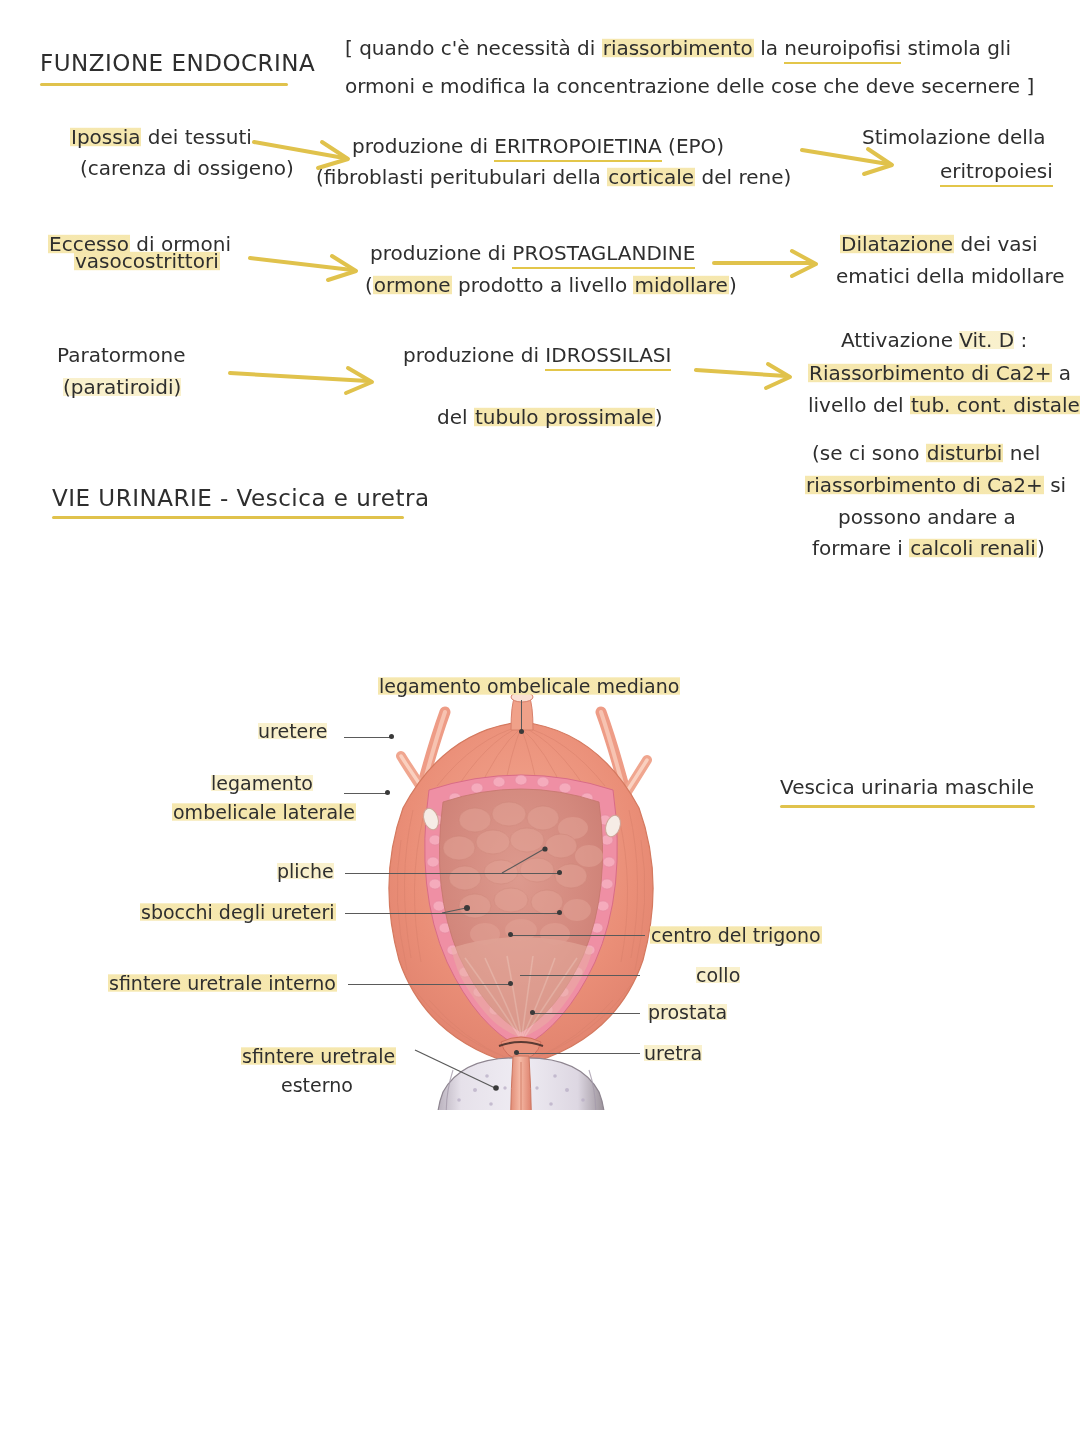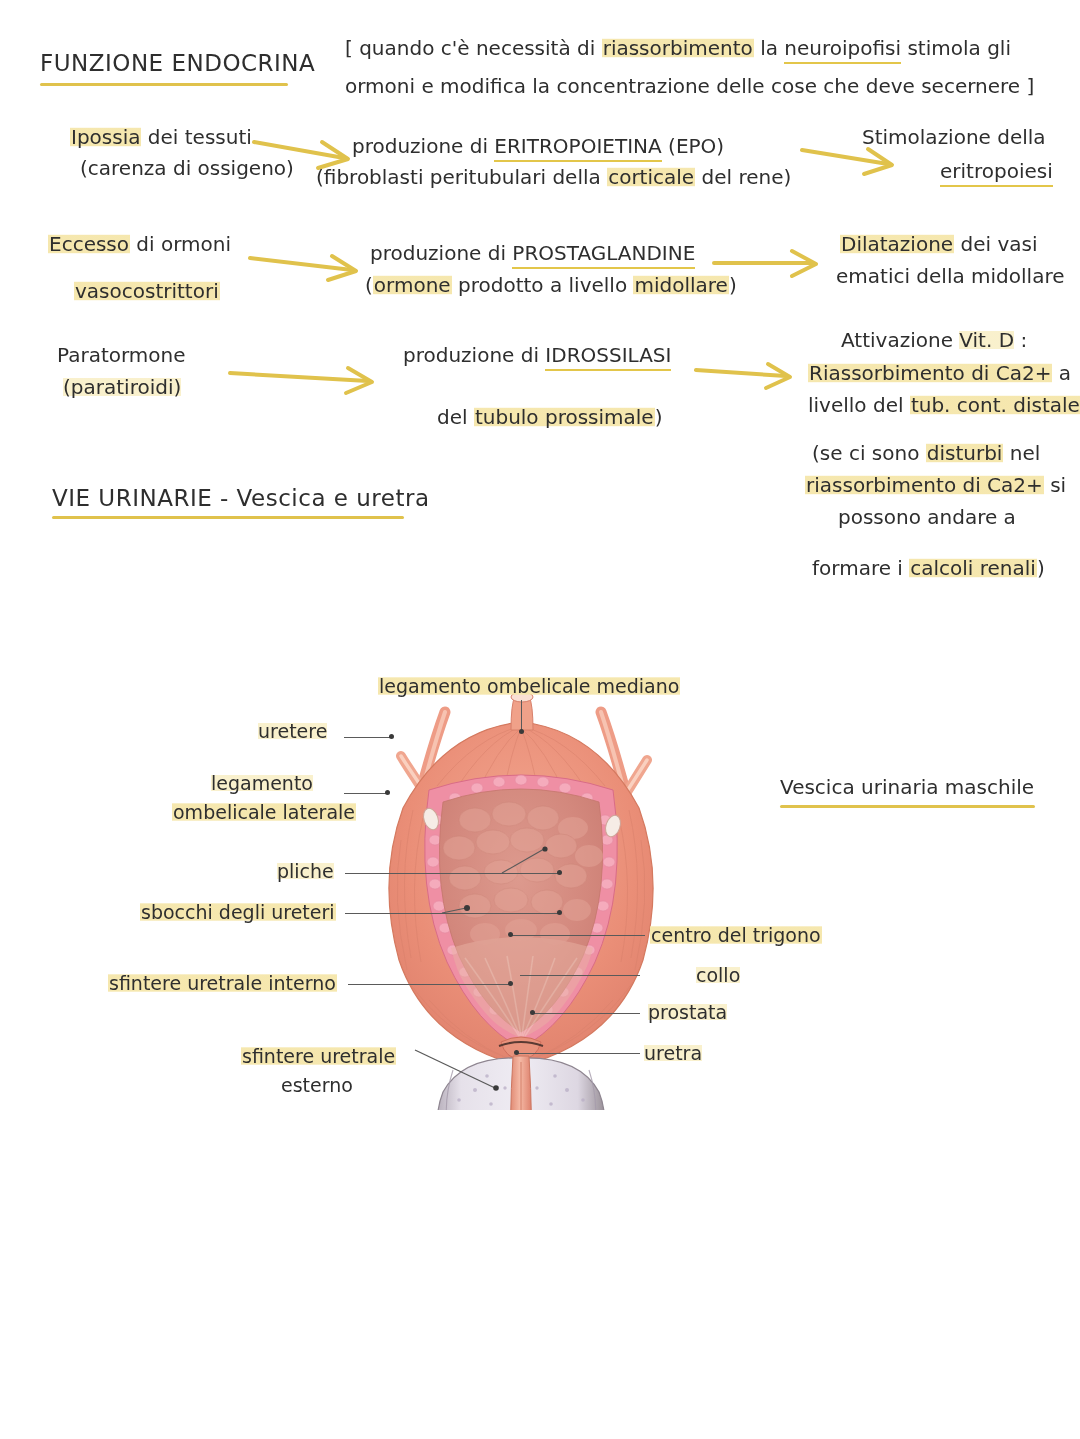--- a/index.html
+++ b/index.html
@@ -95,21 +95,21 @@
   <div class="txt c" style="left:862px;top:122px;">
     <span>Stimolazione della</span>
   </div>
   <div class="txt" style="left:900px;top:156px;margin-left:40px;">
     <span class="ul">eritropoiesi</span>
   </div>
 
   <div class="txt" style="left:48px;top:229px;">
     <span class="hl">Eccesso</span><span> di ormoni</span>
   </div>
-  <div class="txt" style="left:66px;top:276px;padding-left:8px;">
+  <div class="txt" style="left:66px;top:246px;padding-left:8px;">
     <span class="hl">vasocostrittori</span>
   </div>
 
   <svg class="arrow" style="left:248px;top:248px;" width="125" height="40" viewBox="0 0 125 40">
     <path d="M2 10 L104 22" stroke="#e0c24c" stroke-width="4" fill="none" stroke-linecap="round"></path>
     <path d="M84 8 L108 23 L80 32" stroke="#e0c24c" stroke-width="4" fill="none" stroke-linecap="round" stroke-linejoin="round"></path>
   </svg>
 
   <div class="txt" style="left:370px;top:238px;">
     <span>produzione di </span><span class="ul">PROSTAGLANDINE</span>
@@ -166,21 +166,21 @@
 
   <div class="txt" style="left:812px;top:438px;">
     <span>(se ci sono </span><span class="hl">disturbi</span><span> nel</span>
   </div>
   <div class="txt" style="left:805px;top:470px;">
     <span class="hl">riassorbimento di Ca2+</span><span> si</span>
   </div>
   <div class="txt" style="left:838px;top:502px;">
     <span>possono andare a</span>
   </div>
-  <div class="txt" style="left:812px;top:553px;text-align:right;">
+  <div class="txt" style="left:812px;top:533px;text-align:right;">
     <span>formare i </span><span class="hl">calcoli renali</span><span>)</span>
   </div>
 
   <div class="heading" style="left:52px;top:485px;">
     <span>VIE URINARIE</span><span> - Vescica e uretra</span>
   </div>
   <div class="ubar" style="left:52px;top:516px;width:352px;"></div>
 
   <div class="txt" style="left:780px;top:772px;">
     <span>Vescica urinaria maschile</span>

